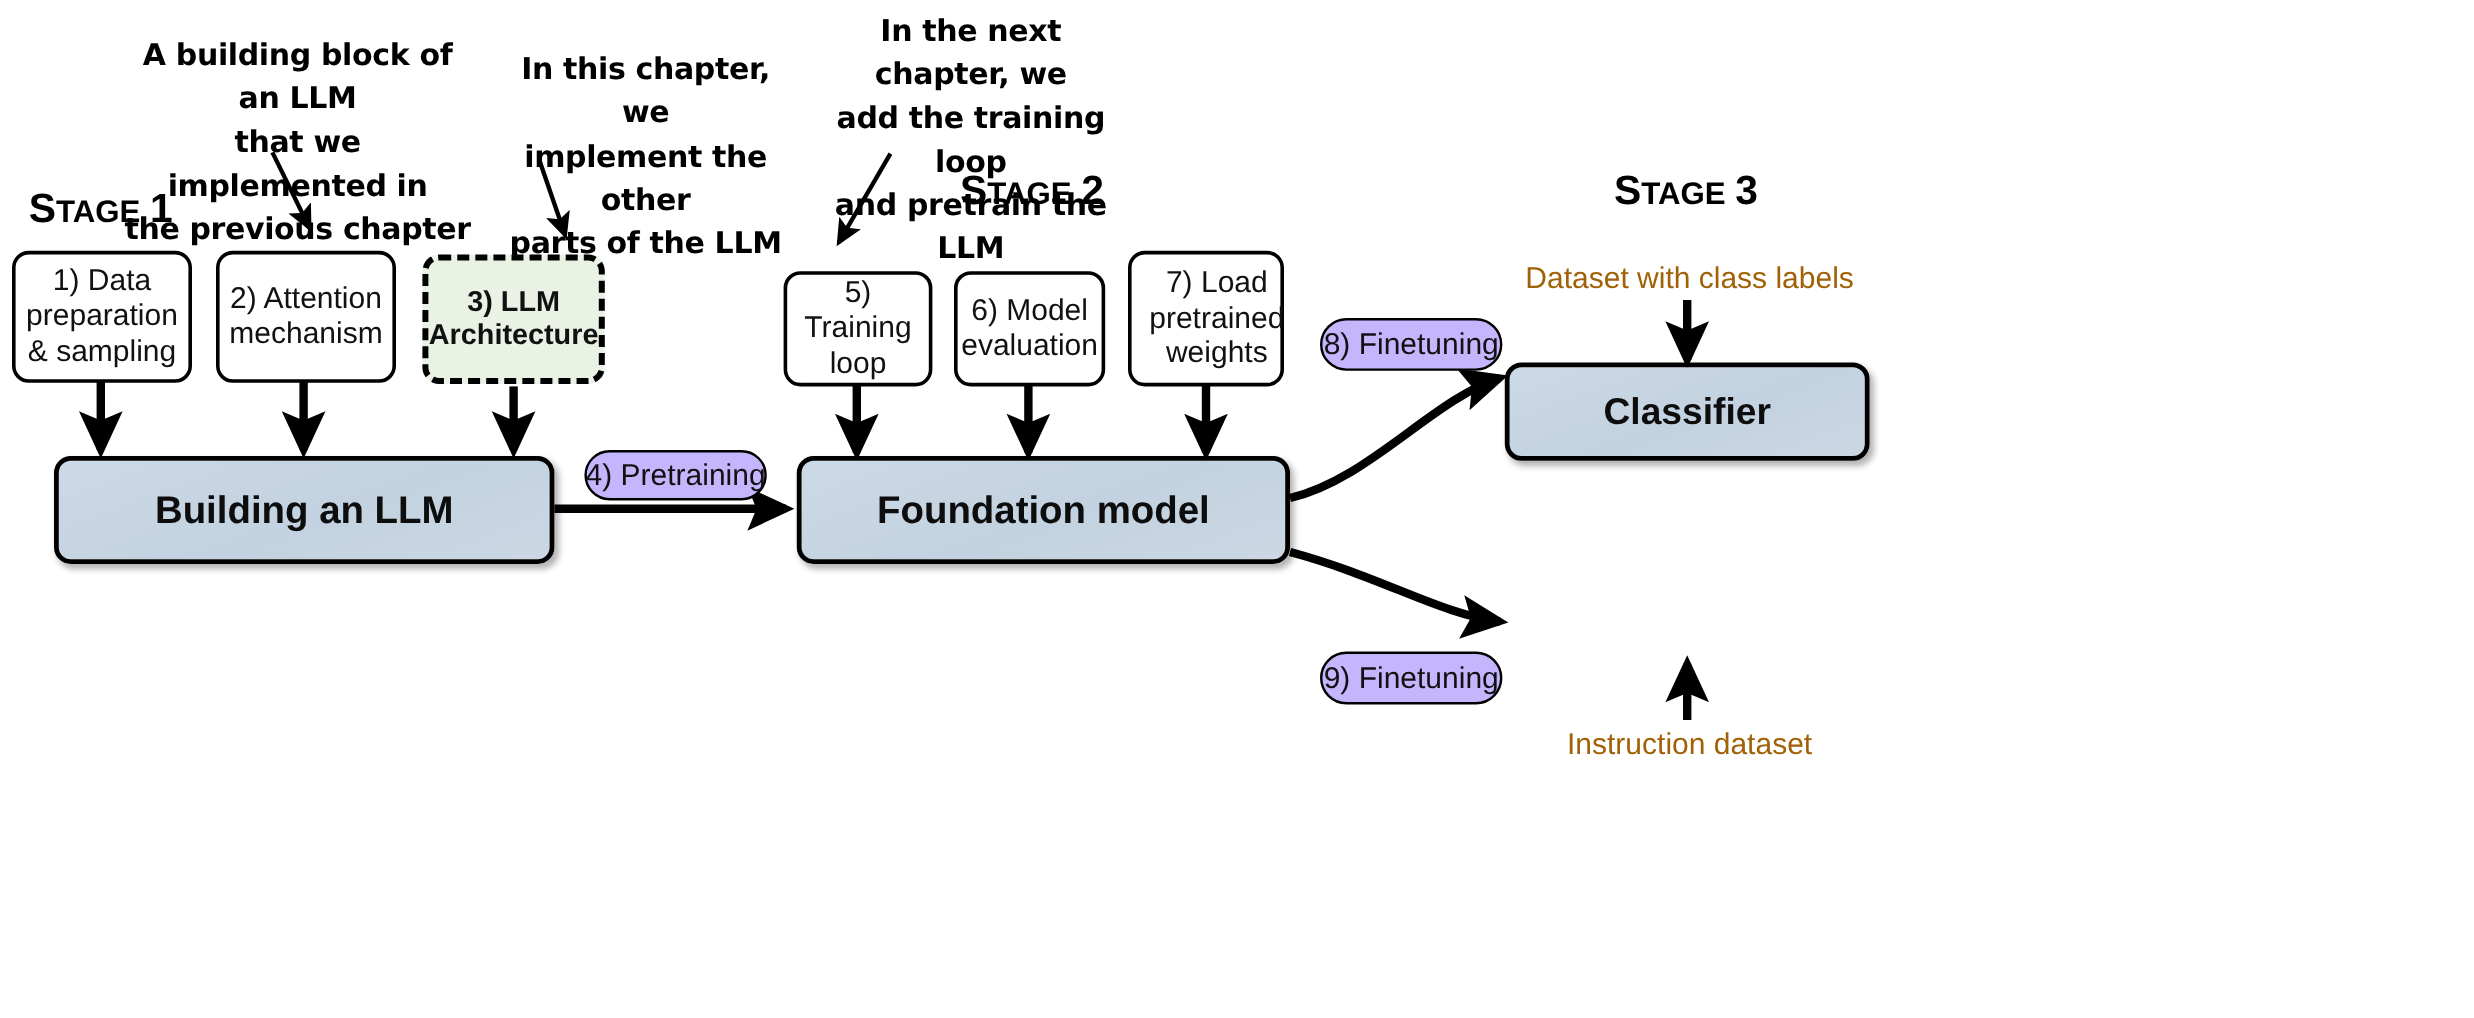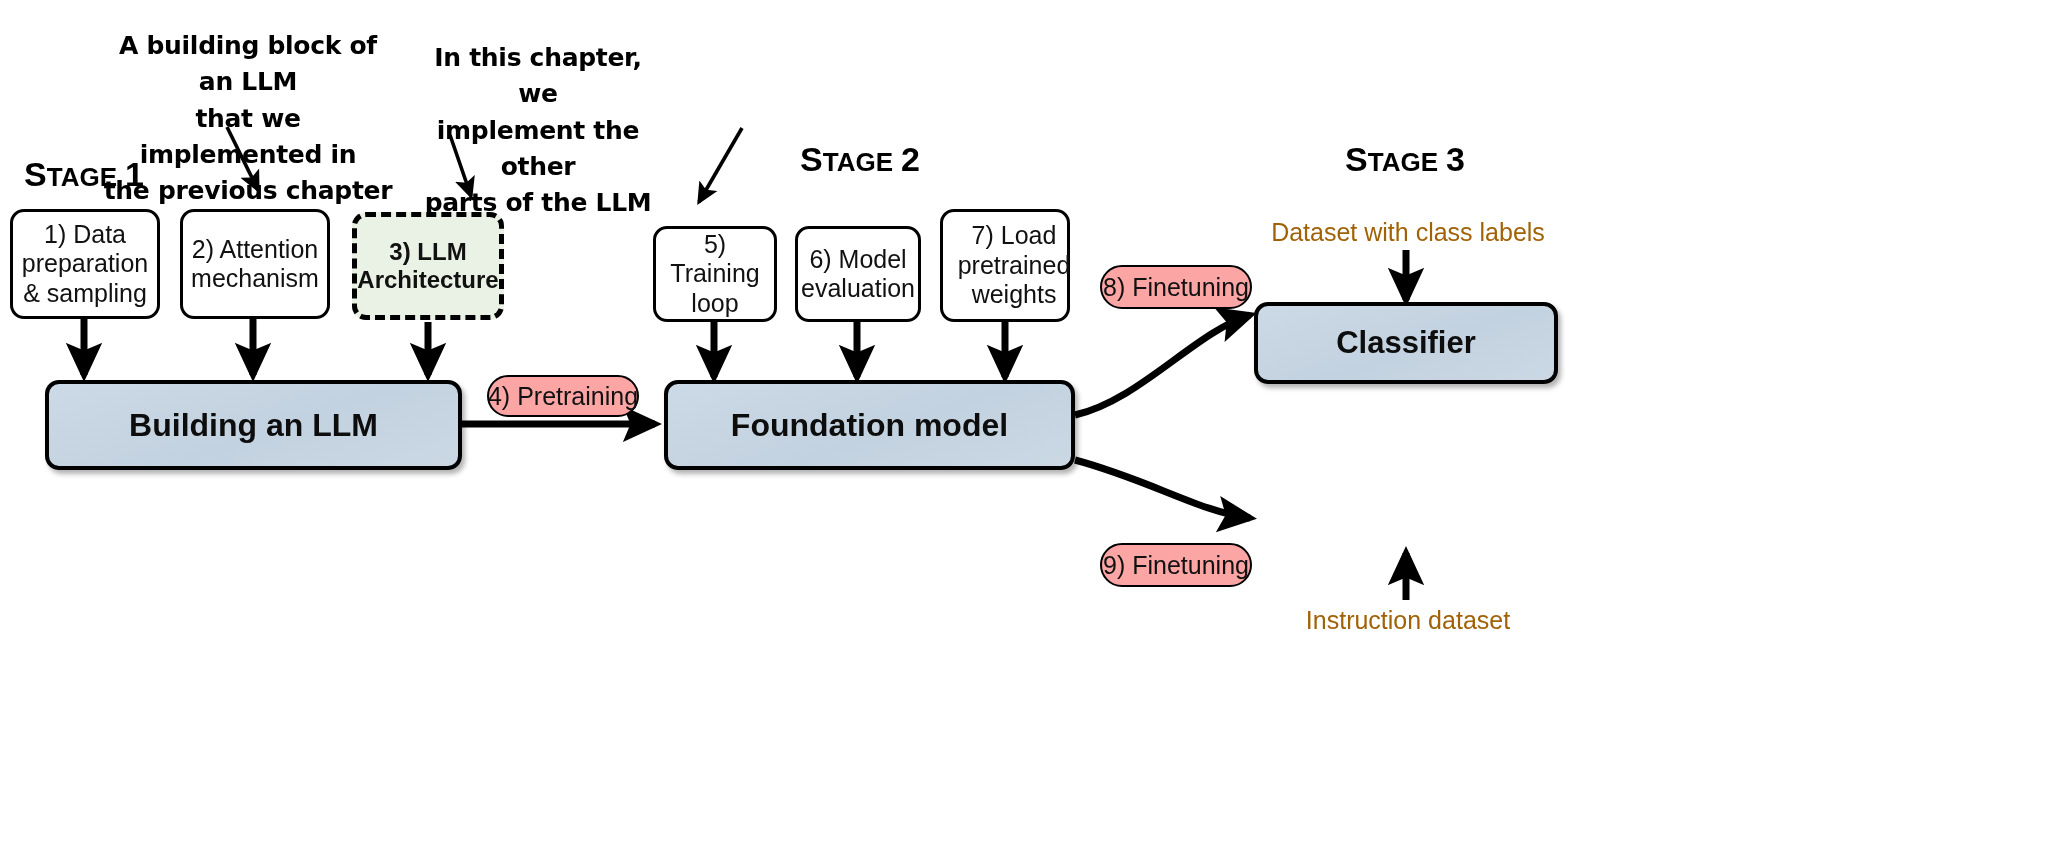--- a/index.html
+++ b/index.html
@@ -71,21 +71,21 @@
     border-radius: 14px;
     background: #eaf2e6;
     font-weight: bold;
     font-size: 24px;
   }
 
   
   .pill {
     position: absolute;
     box-sizing: border-box;
-    background: #fca5a5;
+    background: #c4b5fd;
     border: 2.5px solid #000000;
     border-radius: 24px;
     display: flex;
     align-items: center;
     justify-content: center;
     font-size: 25px;
     color: #111111;
     white-space: nowrap;
     z-index: 5;
   }
@@ -164,20 +164,25 @@
     <div>that we implemented in</div>
     <div>the previous chapter</div>
   </div>
 
   <div class="annot" style="left:418px; top:40px; width:240px;">
     <div>In this chapter, we</div>
     <div>implement the other</div>
     <div>parts of the LLM</div>
   </div>
 
+  <div class="annot" style="left:684px; top:8px; width:250px;">
+    <div>In the next chapter, we</div>
+    <div>add the training loop</div>
+    <div>and pretrain the LLM</div>
+  </div>
 
   <div class="stage" style="left:24px; top:155px;">
     <span class="big">S</span><span class="sm">TAGE</span><span class="big" style="margin-left:8px;">1</span>
   </div>
 
   <div class="stage" style="left:800px; top:140px;">
     <span class="big">S</span><span class="sm">TAGE</span><span class="big" style="margin-left:8px;">2</span>
   </div>
 
   <div class="stage" style="left:1345px; top:140px;">

